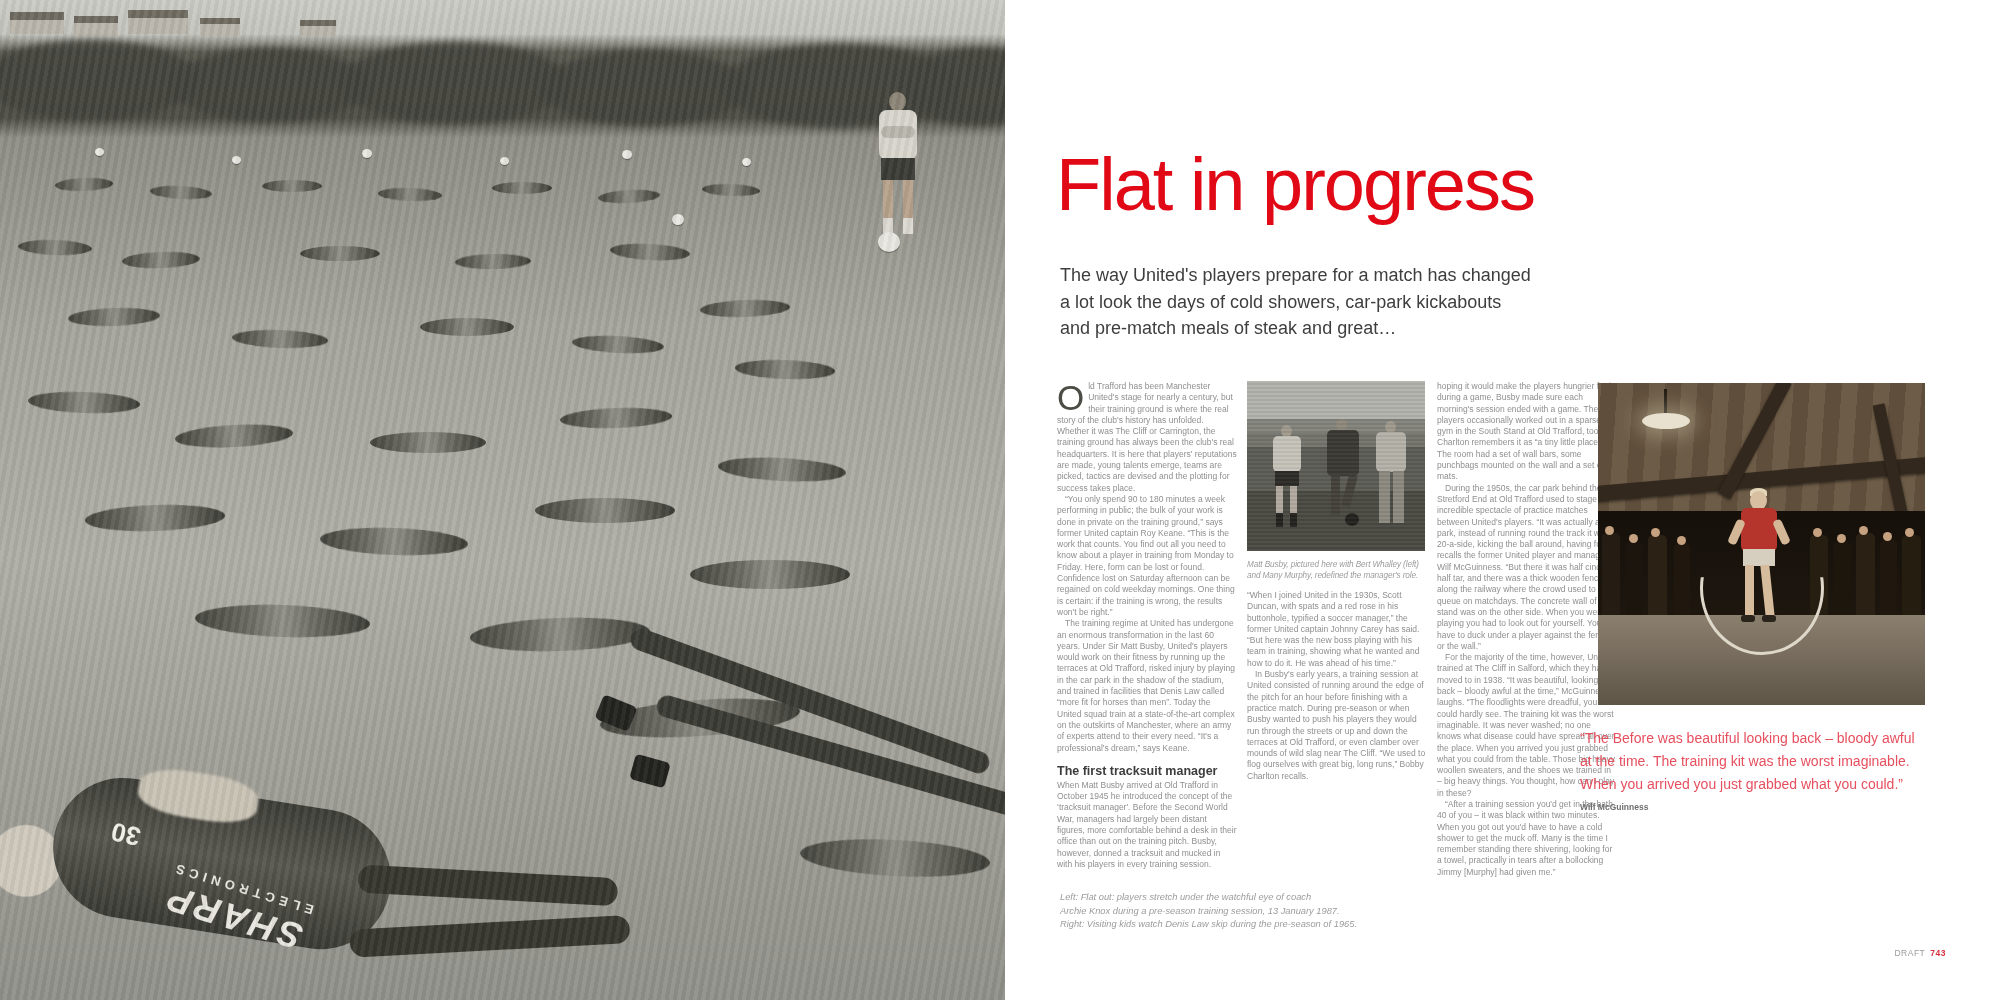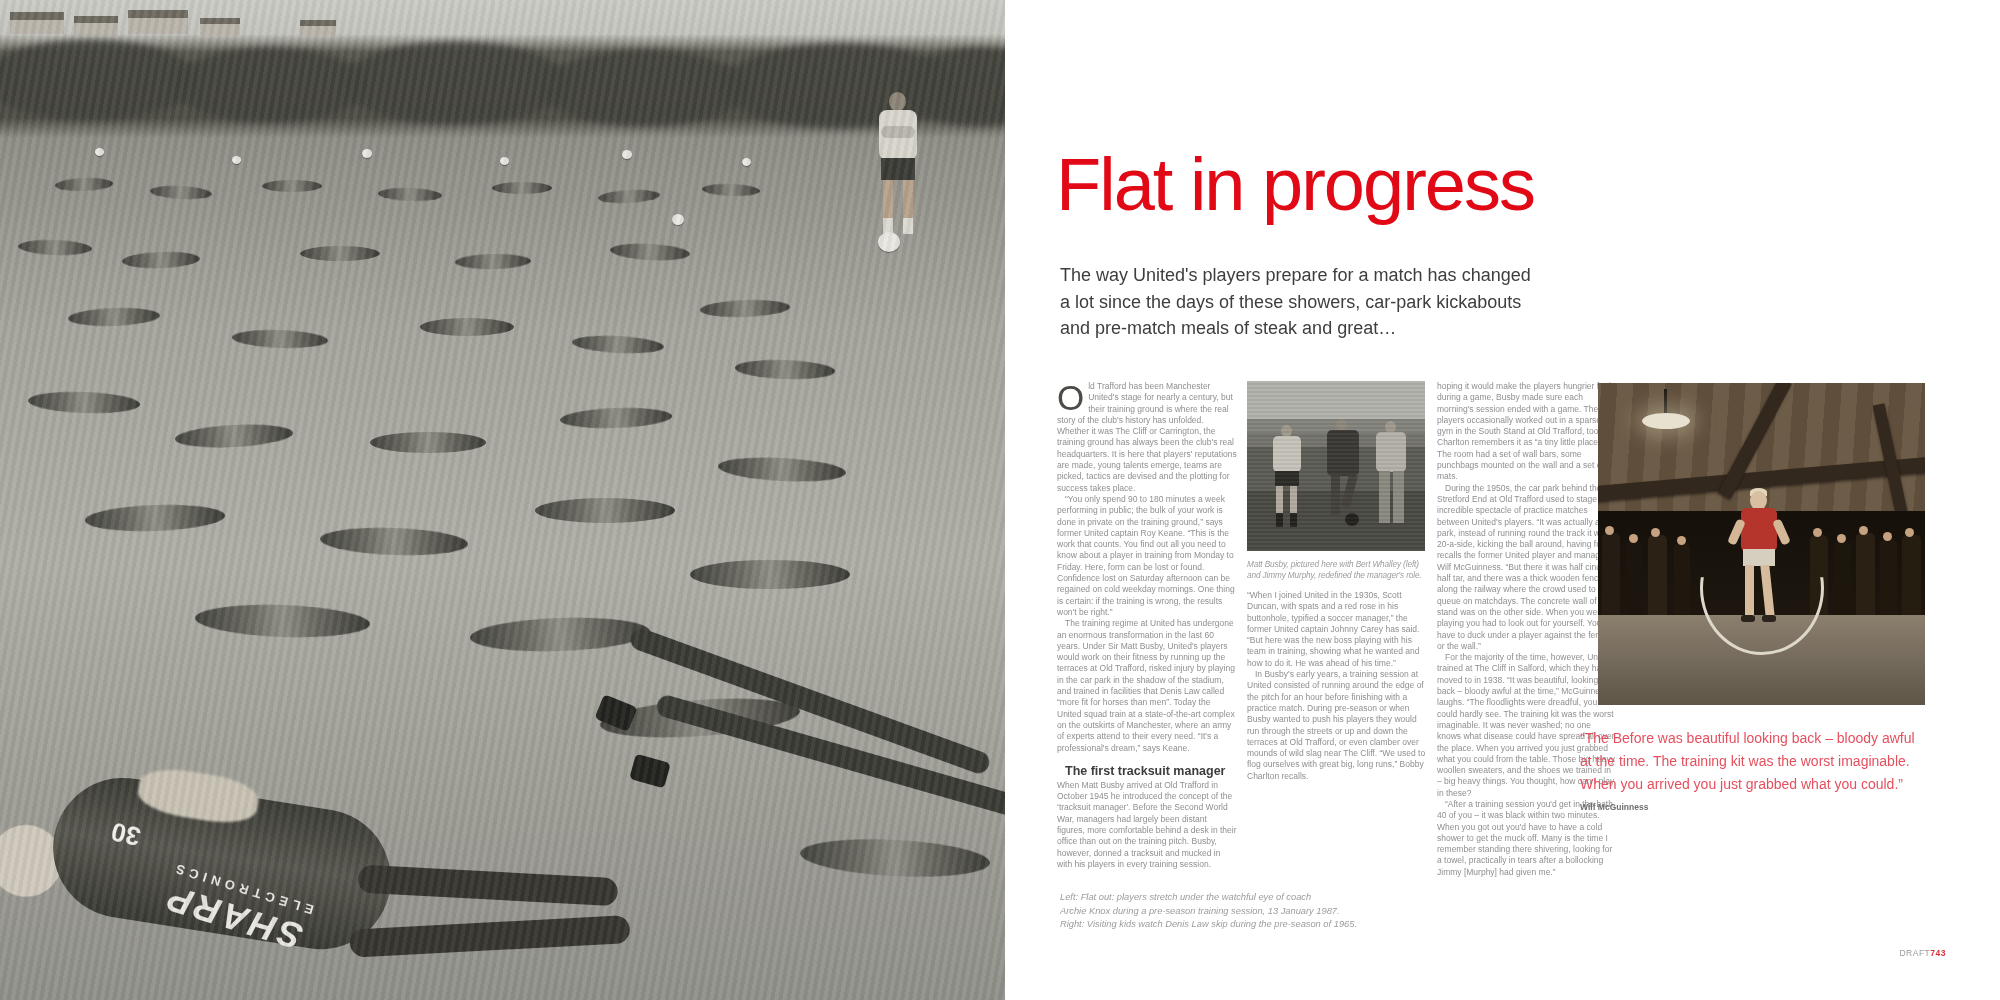--- a/index.html
+++ b/index.html
@@ -43,21 +43,21 @@
   .intro{position:absolute; left:1060px; top:262px;}
   .intro div{font-size:18px; line-height:26.5px; color:#3e3e3e; white-space:nowrap;}
 
   .col{position:absolute; top:381px; width:180px; font-size:8.5px; line-height:11.3px; color:#8f8f8f; text-align:left;}
   .col p{margin:0;}
   .col p.ind{text-indent:8px;}
   .col1{left:1057px;}
   .col2{left:1247px;}
   .col3{left:1437px;}
   .dropcap{float:left; font-size:35px; line-height:29px; padding:2px 4px 0 0; color:#4c4c46; font-weight:300;}
-  .subhead{margin:10px 0 2px 8px; font-size:12.5px; line-height:14px; color:#3d3d3d; font-weight:bold;}
+  .subhead{margin:10px 0 2px 0; font-size:12.5px; line-height:14px; color:#3d3d3d; font-weight:bold;}
   .cap{margin-top:8px; margin-bottom:9px;}
   .cap div{font-style:italic; color:#9c9c9c; font-size:8.2px; line-height:11px; white-space:nowrap; letter-spacing:-.1px;}
 
   
   .photo-mid{position:relative; width:178px; height:170px; overflow:hidden;
     background:linear-gradient(180deg,#b2b2ad 0 38px,#83837c 38px 52px,#74746d 52px 66px,#5c5c55 66px 110px,#4a4a43 110px 170px);}
   .photo-mid::after{content:""; position:absolute; inset:0; background:repeating-linear-gradient(0deg, rgba(255,255,255,.04) 0 2px, rgba(0,0,0,.05) 2px 4px);}
   .pmfig{position:absolute;}
   .pm-head{position:absolute; width:11px; height:12px; border-radius:50%;}
   .pm-block{position:absolute;}
@@ -88,21 +88,21 @@
 
   .pullquote{position:absolute; left:1580px; top:727px; width:400px;}
   .pullquote div{font-size:14px; line-height:23px; white-space:nowrap;}
   .pq-attr{margin-top:6px; font-size:8.5px !important; line-height:11px !important; color:#6e6e6e !important; font-weight:bold;}
 
   .bottom-cap{position:absolute; left:1060px; top:891px;}
   .bottom-cap div{font-style:italic; color:#9c9c9c; font-size:9.3px; line-height:13.5px; white-space:nowrap;}
 
   .folio{position:absolute; left:1856px; top:948px; width:90px; text-align:right; font-size:8.5px; letter-spacing:.5px;}
   .folio .fl{color:#9a9a9a;}
-  .folio .fn{font-weight:bold; }
+  .folio .fn{font-weight:bold; margin-left:5px;}
 </style>
 </head>
 <body>
 
 <div class="spread">
 
   <div class="photo-left">
 
     <div class="house" style="left:10px;top:12px;width:54px;height:22px;"></div>
     <div class="house" style="left:74px;top:16px;width:44px;height:20px;"></div>
@@ -186,21 +186,21 @@
       <div class="fg-hand"></div>
       <div class="fg-leg" style="left:380px;top:70px;width:260px;height:28px;transform:rotate(-6deg);"></div>
       <div class="fg-leg" style="left:380px;top:120px;width:280px;height:28px;transform:rotate(-12deg);"></div>
     </div>
   </div>
 
   <h1 class="page-title" style="color:#e20917;">Flat in progress</h1>
 
   <div class="intro">
     <div>The way United's players prepare for a match has changed</div>
-    <div>a lot since the days of these showers, car-park kickabouts</div>
+    <div>a lot look the days of cold showers, car-park kickabouts</div>
     <div>and pre-match meals of steak and great…</div>
   </div>
 
   <div class="col col1">
     <p><span class="dropcap">O</span><span>ld Trafford has been Manchester United's stage for nearly a century, but their training ground is where the real story of the club's history has unfolded. Whether it was The Cliff or Carrington, the training ground has always been the club's real headquarters. It is here that players' reputations are made, young talents emerge, teams are picked, tactics are devised and the plotting for success takes place.</span></p>
     <p class="ind">“You only spend 90 to 180 minutes a week performing in public; the bulk of your work is done in private on the training ground,” says former United captain Roy Keane. “This is the work that counts. You find out all you need to know about a player in training from Monday to Friday. Here, form can be lost or found. Confidence lost on Saturday afternoon can be regained on cold weekday mornings. One thing is certain: if the training is wrong, the results won't be right.”</p>
     <p class="ind">The training regime at United has undergone an enormous transformation in the last 60 years. Under Sir Matt Busby, United's players would work on their fitness by running up the terraces at Old Trafford, risked injury by playing in the car park in the shadow of the stadium, and trained in facilities that Denis Law called “more fit for horses than men”. Today the United squad train at a state-of-the-art complex on the outskirts of Manchester, where an army of experts attend to their every need. “It's a professional's dream,” says Keane.</p>
     <h3 class="subhead">The first tracksuit manager</h3>
     <p>When Matt Busby arrived at Old Trafford in October 1945 he introduced the concept of the ‘tracksuit manager'. Before the Second World War, managers had largely been distant figures, more comfortable behind a desk in their office than out on the training pitch. Busby, however, donned a tracksuit and mucked in with his players in every training session.</p>
   </div>
@@ -228,21 +228,21 @@
       <div class="pmfig" style="left:124px;top:40px;width:42px;height:128px;">
         <div class="pm-head" style="left:14px;top:0;background:#a09a8d;"></div>
         <div class="pm-block" style="left:5px;top:11px;width:30px;height:40px;background:#b4b1a8;border-radius:5px;"></div>
         <div class="pm-block" style="left:8px;top:50px;width:11px;height:52px;background:#8c897f;"></div>
         <div class="pm-block" style="left:22px;top:50px;width:11px;height:52px;background:#8c897f;"></div>
       </div>
       <div class="pm-block" style="left:98px;top:132px;width:14px;height:13px;background:#23221e;border-radius:50%;"></div>
     </div>
     <div class="cap">
       <div>Matt Busby, pictured here with Bert Whalley (left)</div>
-      <div>and Jimmy Murphy, redefined the manager's role.</div>
+      <div>and Many Murphy, redefined the manager's role.</div>
     </div>
     <p>“When I joined United in the 1930s, Scott Duncan, with spats and a red rose in his buttonhole, typified a soccer manager,” the former United captain Johnny Carey has said. “But here was the new boss playing with his team in training, showing what he wanted and how to do it. He was ahead of his time.”</p>
     <p class="ind">In Busby's early years, a training session at United consisted of running around the edge of the pitch for an hour before finishing with a practice match. During pre-season or when Busby wanted to push his players they would run through the streets or up and down the terraces at Old Trafford, or even clamber over mounds of wild slag near The Cliff. “We used to flog ourselves with great big, long runs,” Bobby Charlton recalls.</p>
   </div>
 
   <div class="col col3">
     <p>hoping it would make the players hungrier for it during a game, Busby made sure each morning's session ended with a game. The players occasionally worked out in a sparse gym in the South Stand at Old Trafford, too. Charlton remembers it as “a tiny little place”. The room had a set of wall bars, some punchbags mounted on the wall and a set of mats.</p>
     <p class="ind">During the 1950s, the car park behind the Stretford End at Old Trafford used to stage the incredible spectacle of practice matches between United's players. “It was actually a park, instead of running round the track it was 20-a-side, kicking the ball around, having fun,” recalls the former United player and manager Wilf McGuinness. “But there it was half cinders, half tar, and there was a thick wooden fence along the railway where the crowd used to queue on matchdays. The concrete wall of the stand was on the other side. When you were playing you had to look out for yourself. You'd have to duck under a player against the fence or the wall.”</p>
     <p class="ind">For the majority of the time, however, United trained at The Cliff in Salford, which they had moved to in 1938. “It was beautiful, looking back – bloody awful at the time,” McGuinness laughs. “The floodlights were dreadful, you could hardly see. The training kit was the worst imaginable. It was never washed; no one knows what disease could have spread all over the place. When you arrived you just grabbed what you could from the table. Those big heavy woollen sweaters, and the shoes we trained in – big heavy things. You thought, how can I play in these?</p>
     <p class="ind">“After a training session you'd get in the bath, 40 of you – it was black within two minutes. When you got out you'd have to have a cold shower to get the muck off. Many is the time I remember standing there shivering, looking for a towel, practically in tears after a bollocking Jimmy [Murphy] had given me.”</p>

